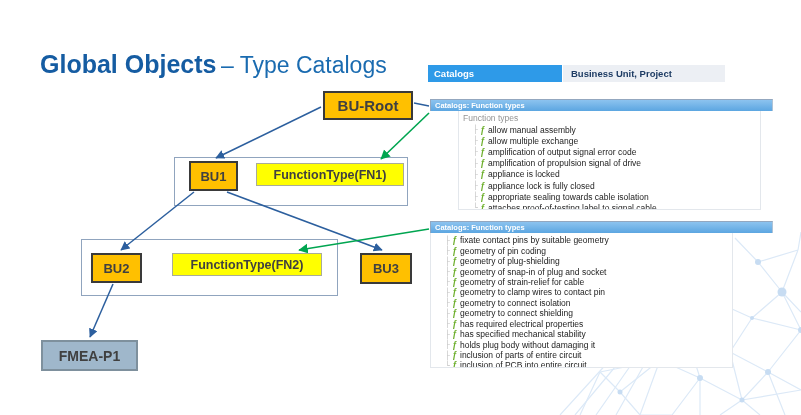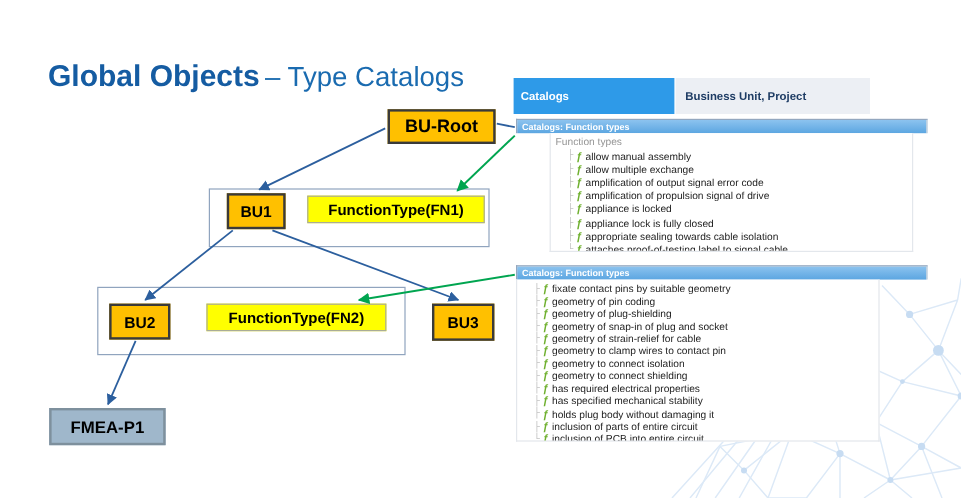--- a/index.html
+++ b/index.html
@@ -6,21 +6,21 @@
   #canvas{position:relative;width:801px;height:415px;background:#fff;overflow:hidden;
           font-family:"Liberation Sans",sans-serif;padding-left:31px;}
   .abs{position:absolute;}
 
   
   #title{left:40px;top:50px;white-space:nowrap;}
   #title .main{font-size:25px;font-weight:bold;color:#155CA2;}
   #title .sub{font-size:23px;font-weight:normal;color:#1A6BB0;}
 
   
-  .legend-cell{height:30px;display:flex;align-items:center;font-size:9.5px;font-weight:bold;}
+  .legend-cell{height:17px;display:flex;align-items:center;font-size:9.5px;font-weight:bold;}
   #legend-tab{left:428px;top:65px;width:134px;background:#2E9AE8;color:#fff;padding-left:6px;box-sizing:border-box;}
   #legend-val{left:563px;top:65px;width:162px;background:#ECEFF4;color:#1E3C64;padding-left:8px;box-sizing:border-box;}
 
   
   .panel-header{width:343px;height:12px;box-sizing:border-box;
     background:linear-gradient(180deg,#8CC3EF 0%,#5CA6E1 100%);
     border-top:1px solid #93A7BF;border-left:1px solid #93A7BF;border-right:1px solid #AFC3D6;
     color:#fff;font-size:7.5px;font-weight:bold;display:flex;align-items:center;padding-left:4px;}
   .panel-body{width:303px;background:#fff;border:1px solid #E3E7EC;border-top:none;
     box-sizing:border-box;overflow:hidden;padding-top:2px;}
@@ -31,21 +31,21 @@
   .tree-root{font-size:8.5px;color:#949494;padding-left:4px;height:11px;line-height:11px;white-space:nowrap;}
   .row{display:flex;align-items:center;padding-left:14px;white-space:nowrap;}
   #panel1-body .row{height:11.2px;}
   #panel2-body .row{height:10.45px;}
   .conn{font-family:"DejaVu Sans Mono",monospace;font-size:8px;color:#C3C3C3;width:7px;flex:0 0 7px;}
   .fn-icon{color:#6FB02F;font-size:9px;font-weight:bold;width:8px;flex:0 0 8px;font-style:italic;}
   .row .lbl{font-size:8.5px;color:#1c1c1c;}
 
   
   .node{display:flex;align-items:center;justify-content:center;box-sizing:border-box;
-        font-weight:bold;color:#000000;}
+        font-weight:bold;color:#404040;}
   .gold{background:#FFC000;border:2px solid #3A3A3A;}
   .yellow{background:#FFFF00;border:1px solid #A9AC98;}
   .container-box{border:1.3px solid #90A4BE;background:#fff;box-sizing:border-box;}
   #bu-root{left:323px;top:91px;width:90px;height:29px;font-size:15px;}
   #container1{left:174px;top:157px;width:234px;height:49px;}
   #bu1{left:189px;top:161px;width:49px;height:30px;font-size:13px;}
   #fn1{left:256px;top:163px;width:148px;height:23px;font-size:12.5px;text-align:center;}
   #container2{left:81px;top:239px;width:257px;height:57px;}
   #bu2{left:91px;top:253px;width:51px;height:30px;font-size:13px;}
   #fn2{left:172px;top:253px;width:150px;height:23px;font-size:12.5px;}

